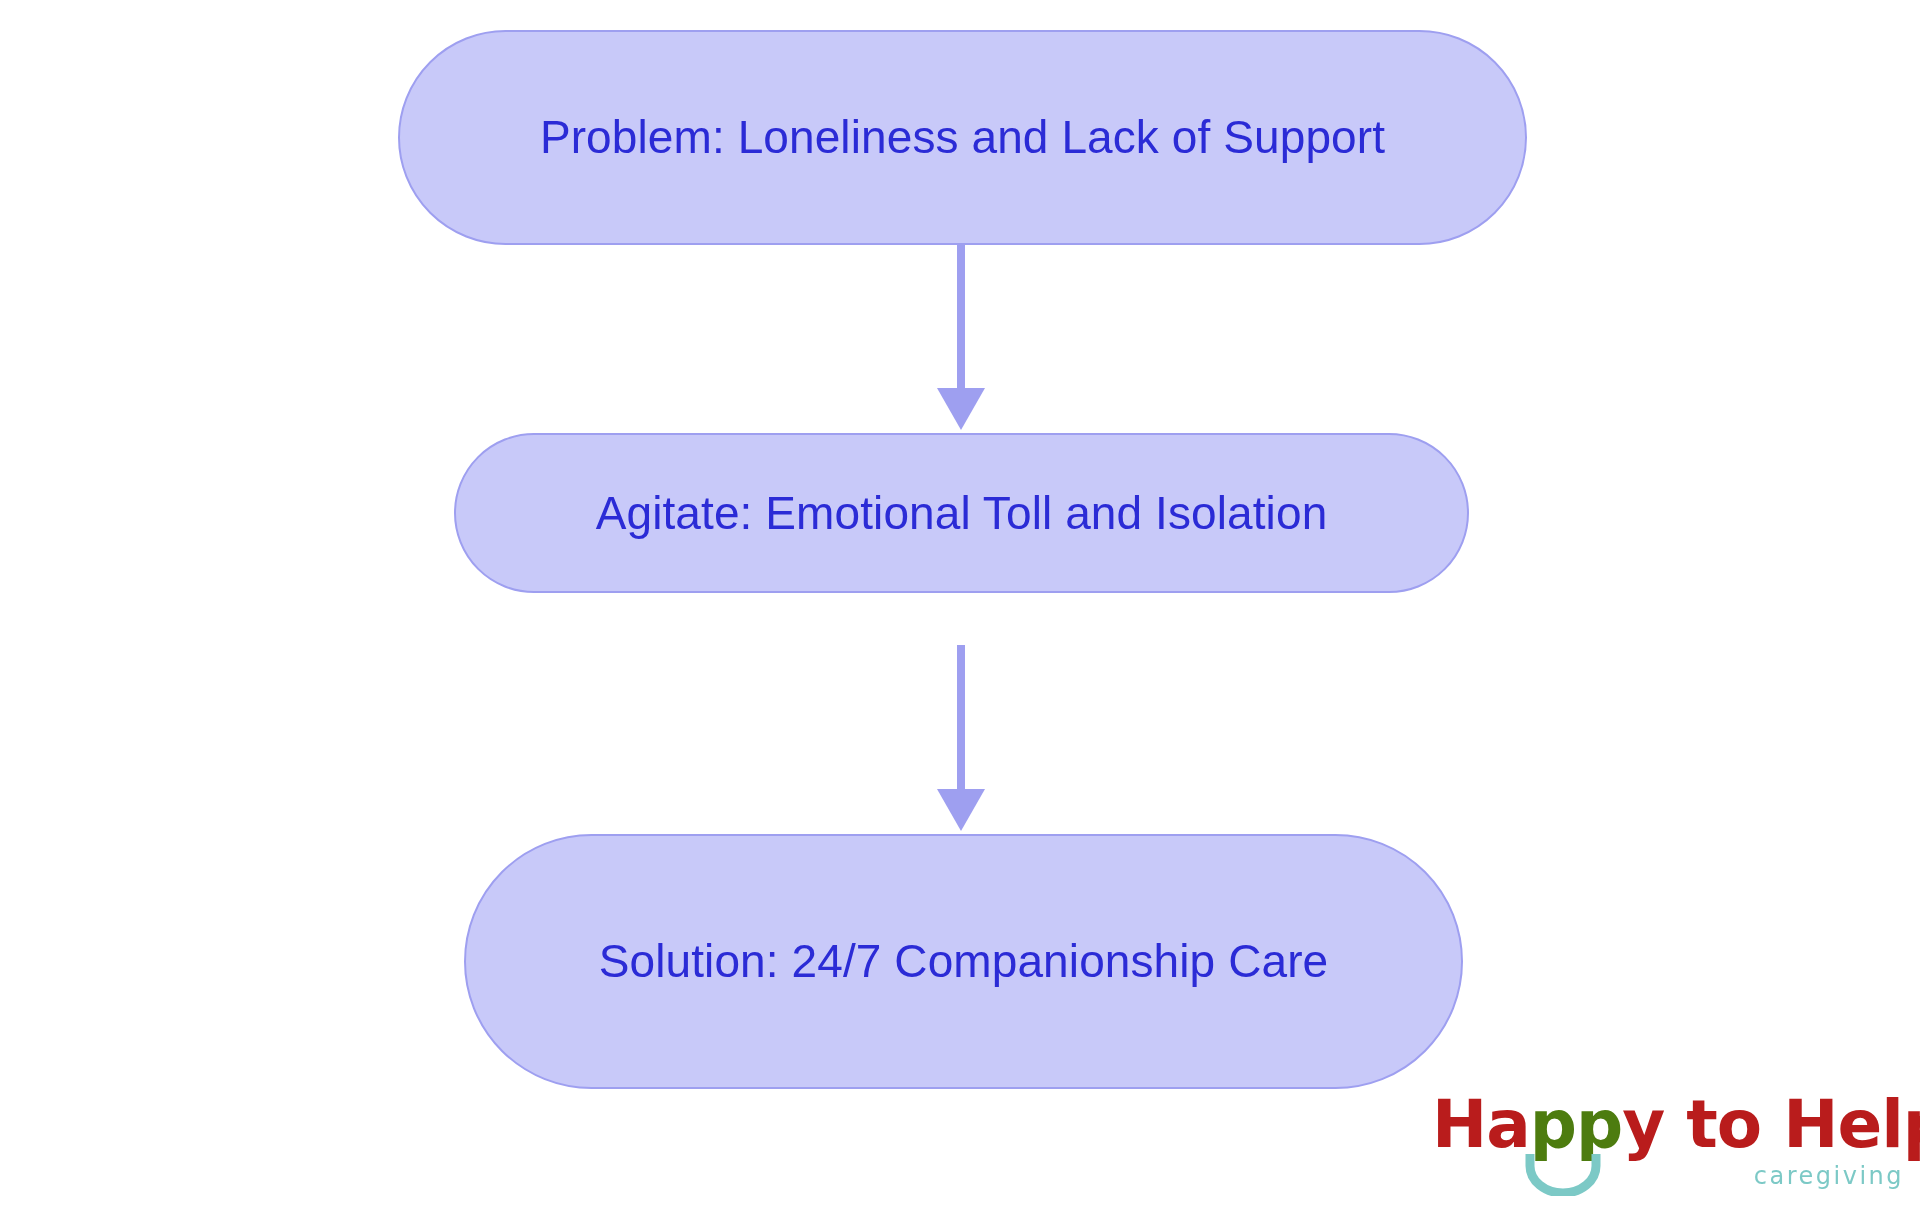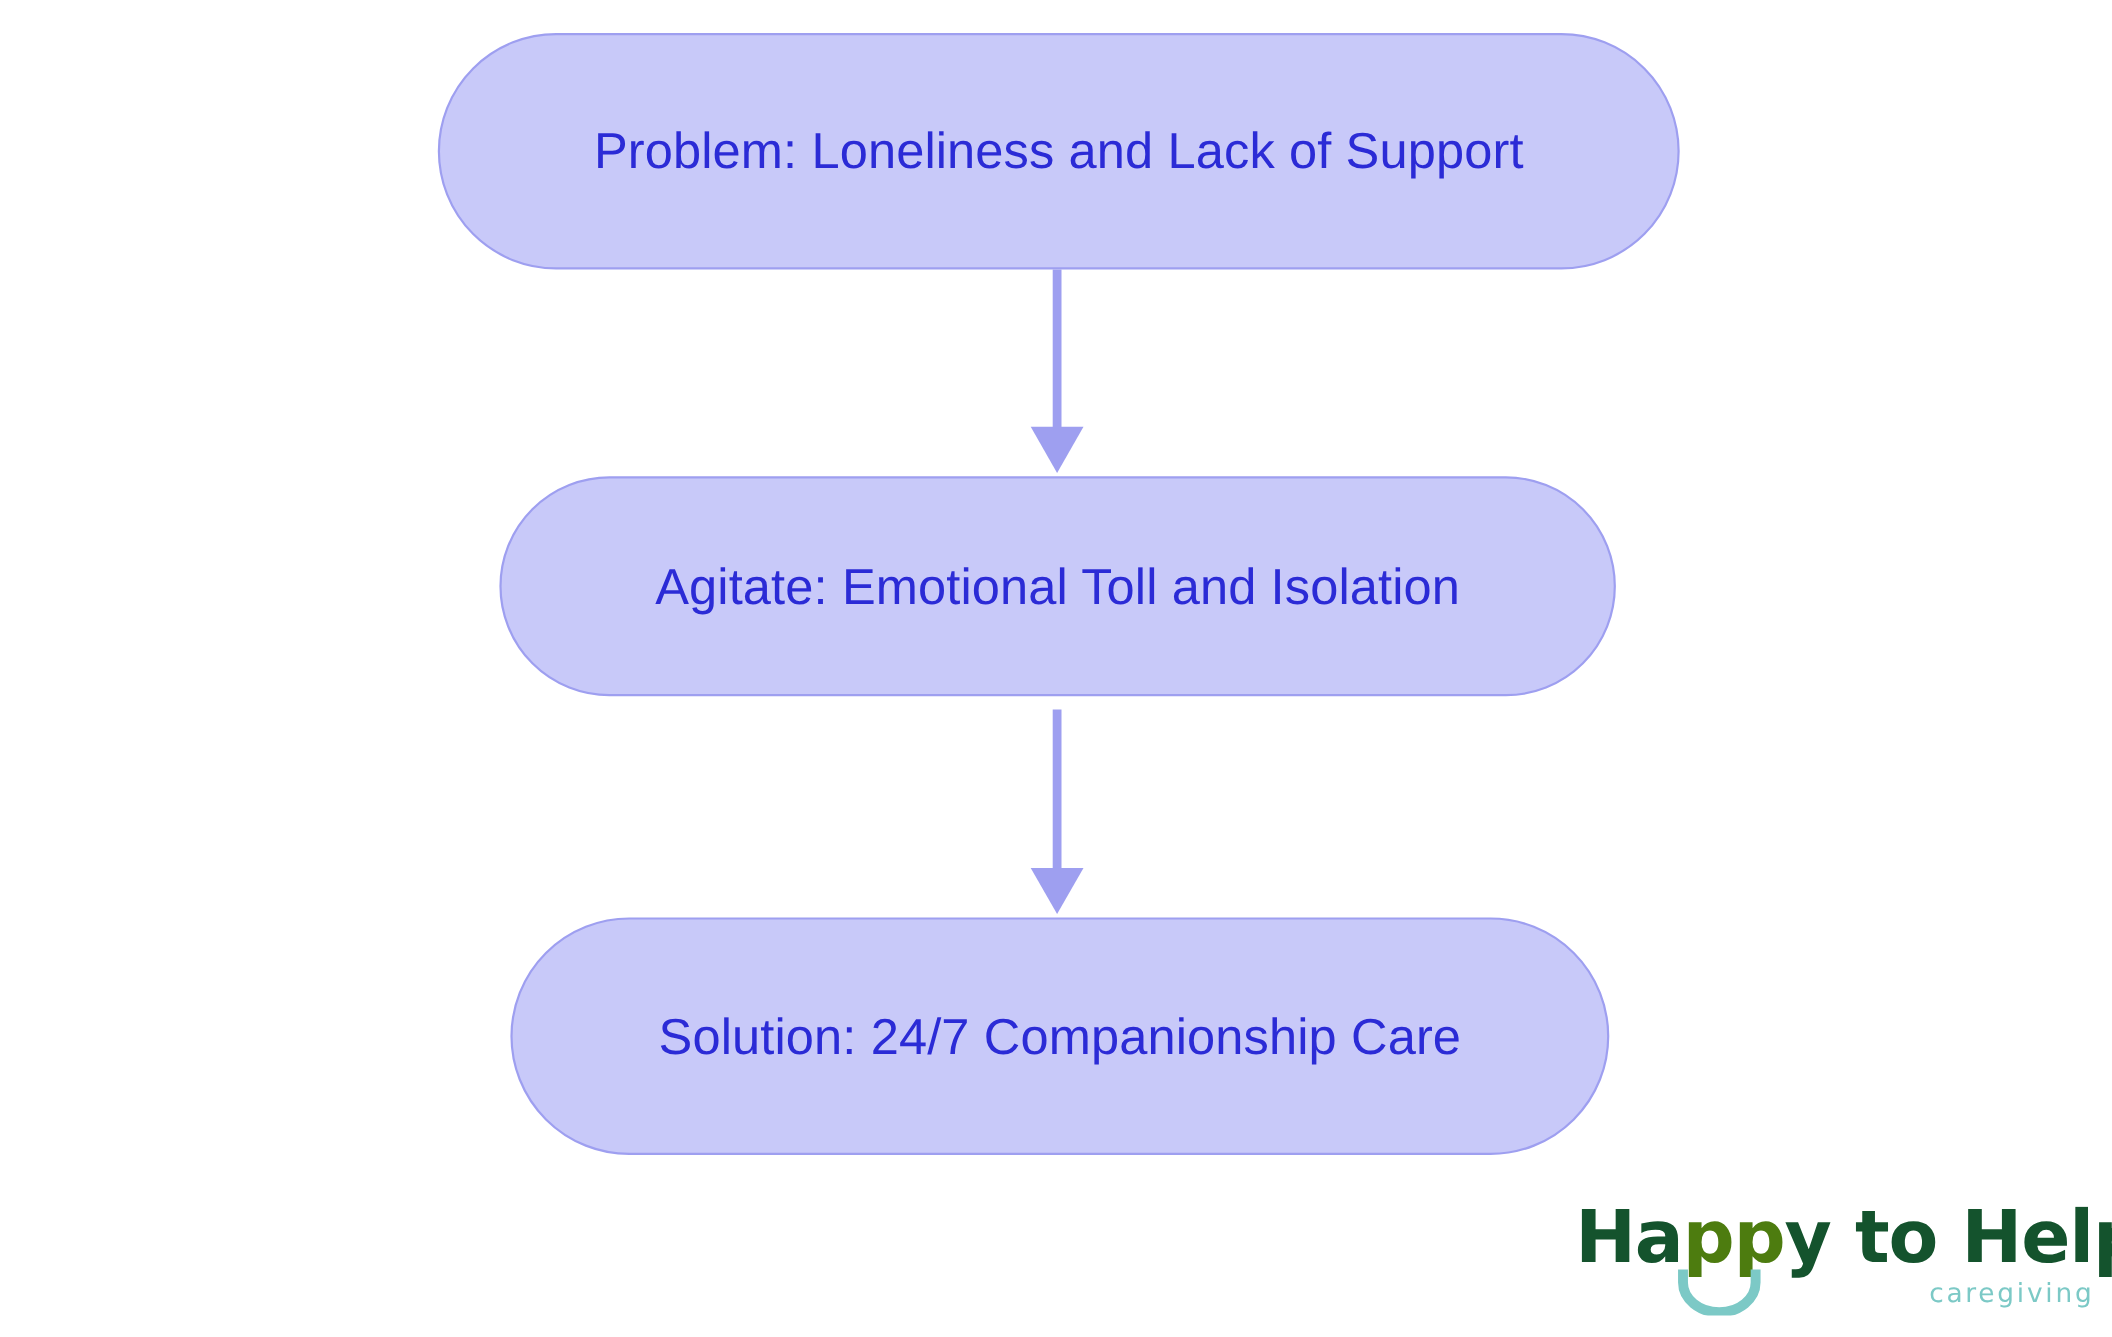--- a/index.html
+++ b/index.html
@@ -48,27 +48,27 @@
   #node-problem {
     left: 398px;
     top: 30px;
     width: 1129px;
     height: 215px;
   }
   #node-agitate {
     left: 454px;
     top: 433px;
     width: 1015px;
-    height: 200px;
+    height: 160px;
   }
   #node-solution {
     left: 464px;
     top: 834px;
     width: 999px;
-    height: 216px;
+    height: 255px;
   }
 
   
   .connector {
     position: absolute;
     left: 0;
     top: 0;
     width: 1920px;
     height: 1215px;
     pointer-events: none;
@@ -86,21 +86,21 @@
     position: absolute;
     left: 0;
     top: 0;
     font-family: "DejaVu Sans", sans-serif;
     font-weight: bold;
     font-size: 66px;
     letter-spacing: -1px;
     line-height: 1;
     white-space: nowrap;
   }
-  .logo-coral { color: #14532d; }
+  .logo-coral { color: #b91c1c; }
   .logo-teal  { color: #4d7c0f; }
 
   #logo-smile {
     position: absolute;
     left: 92px;
     top: 58px;
     width: 78px;
     height: 46px;
   }
   #logo-tagline {

